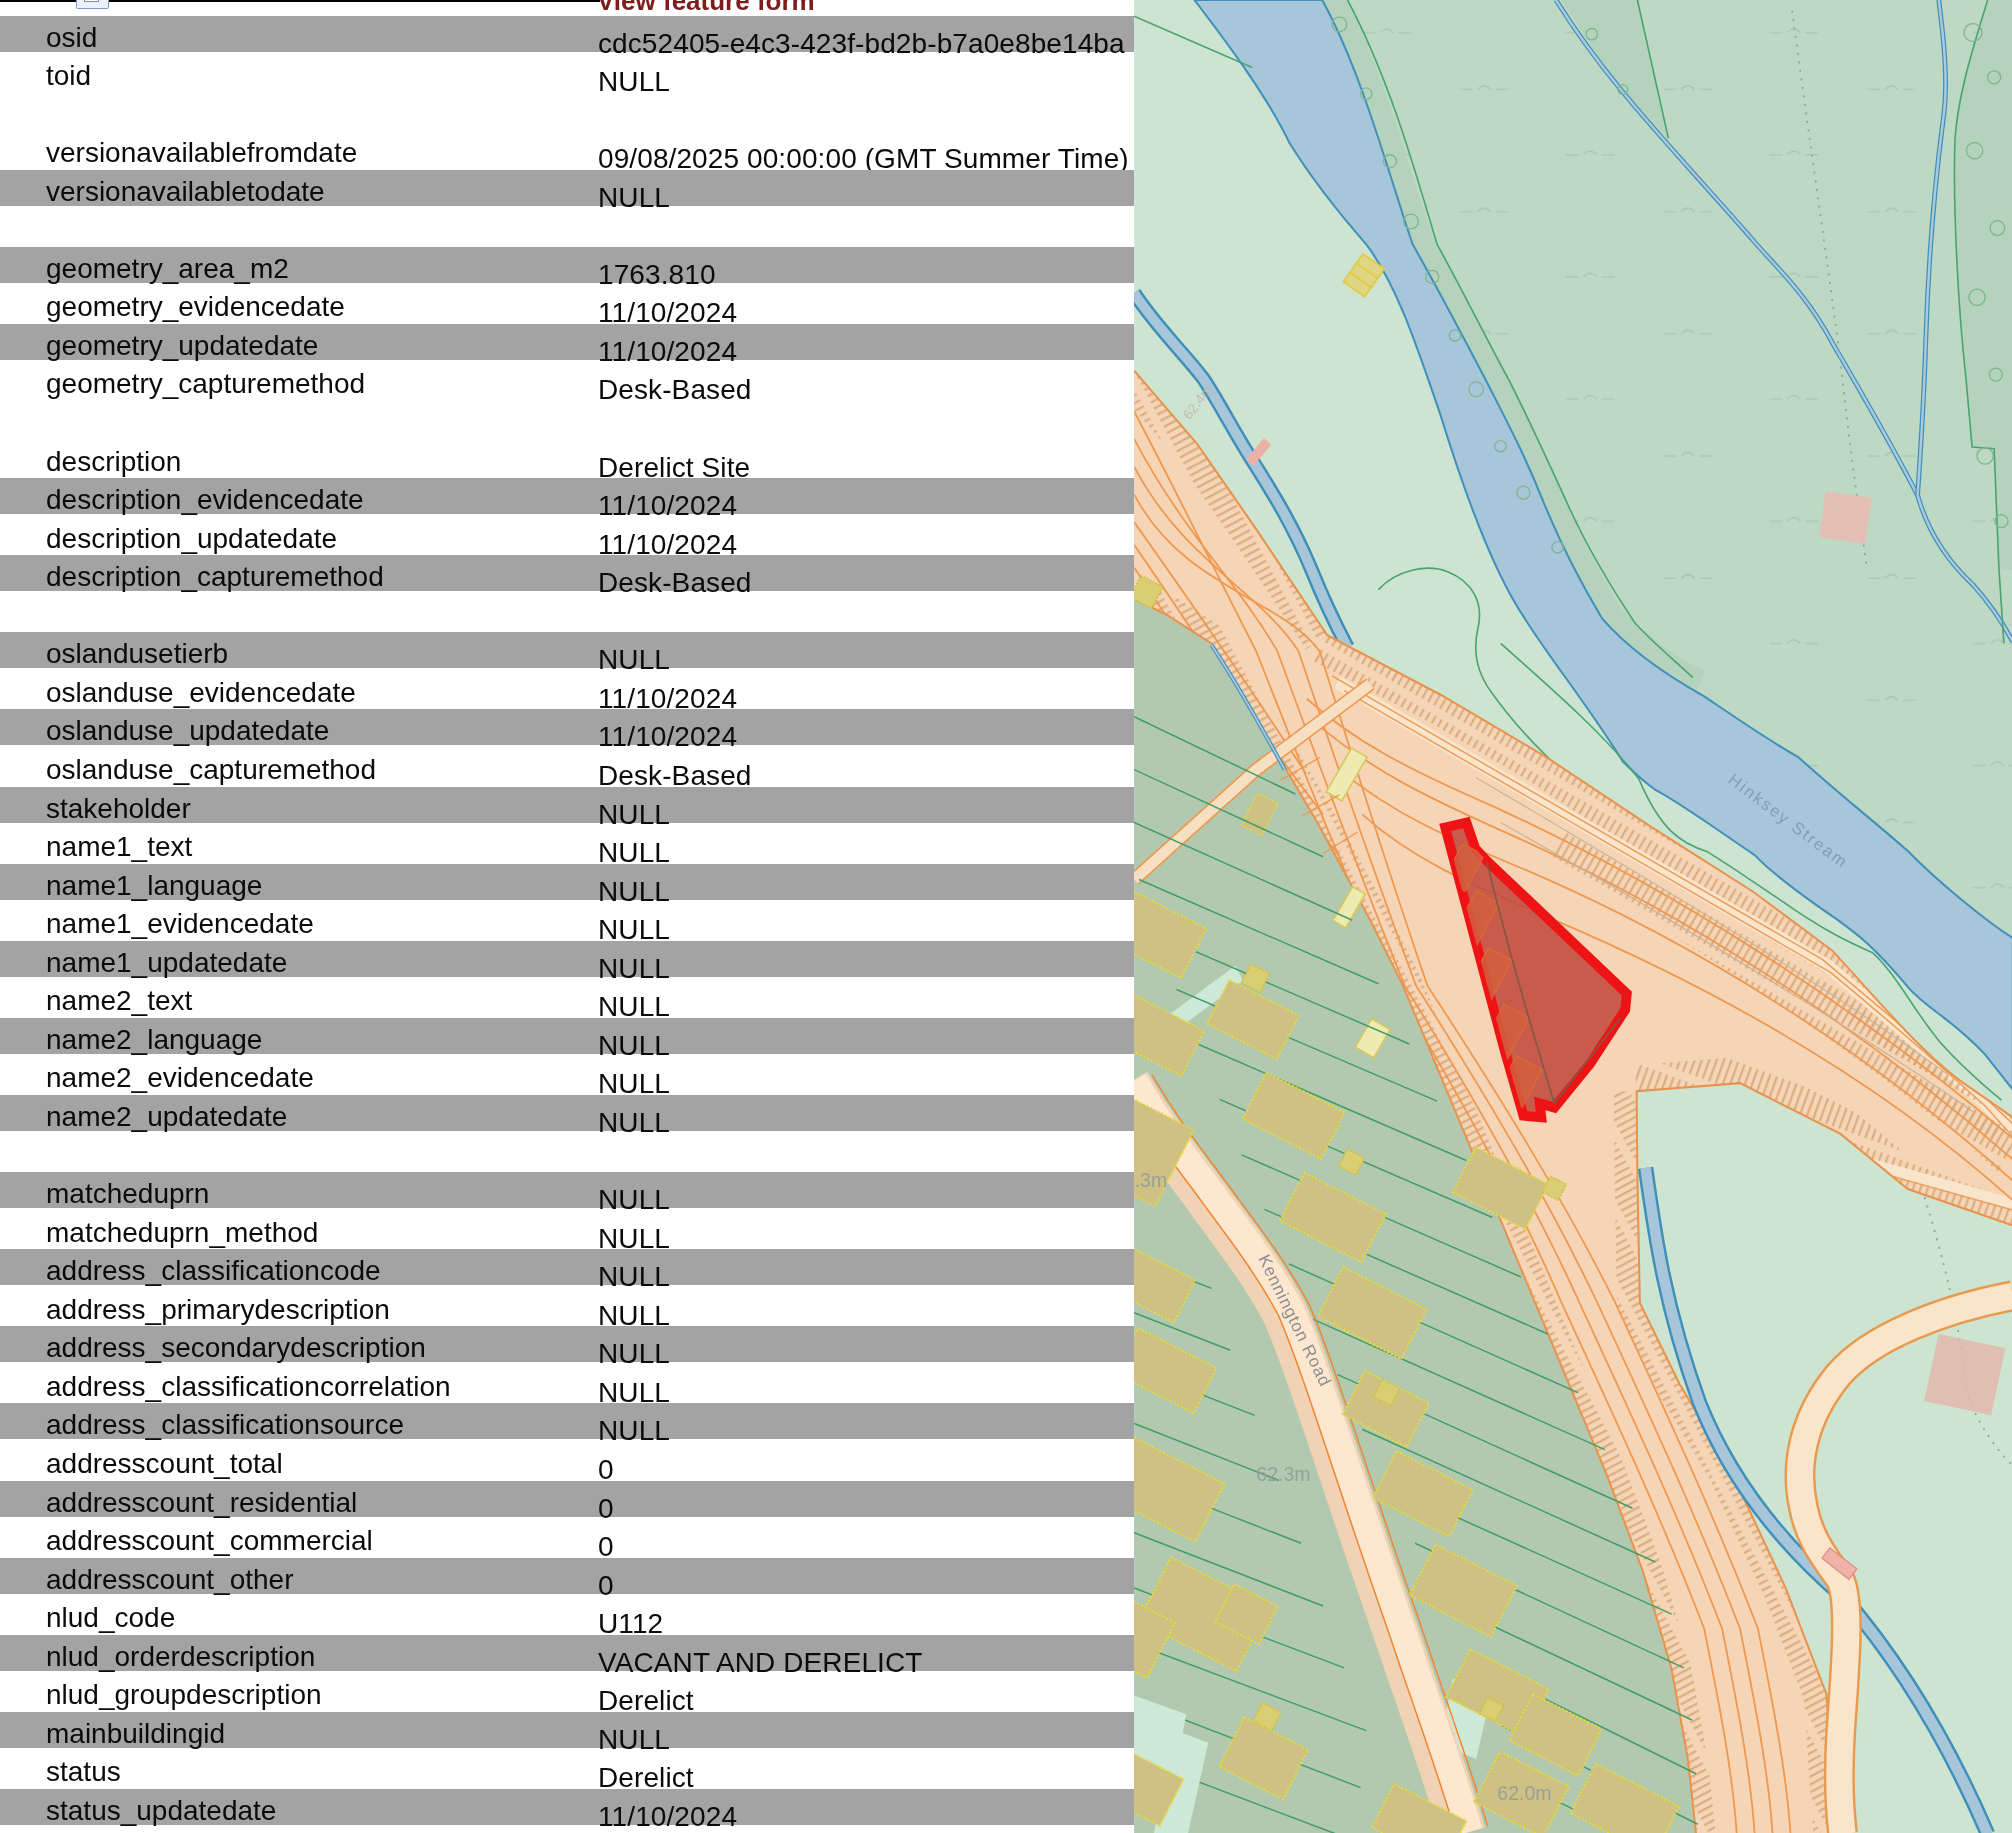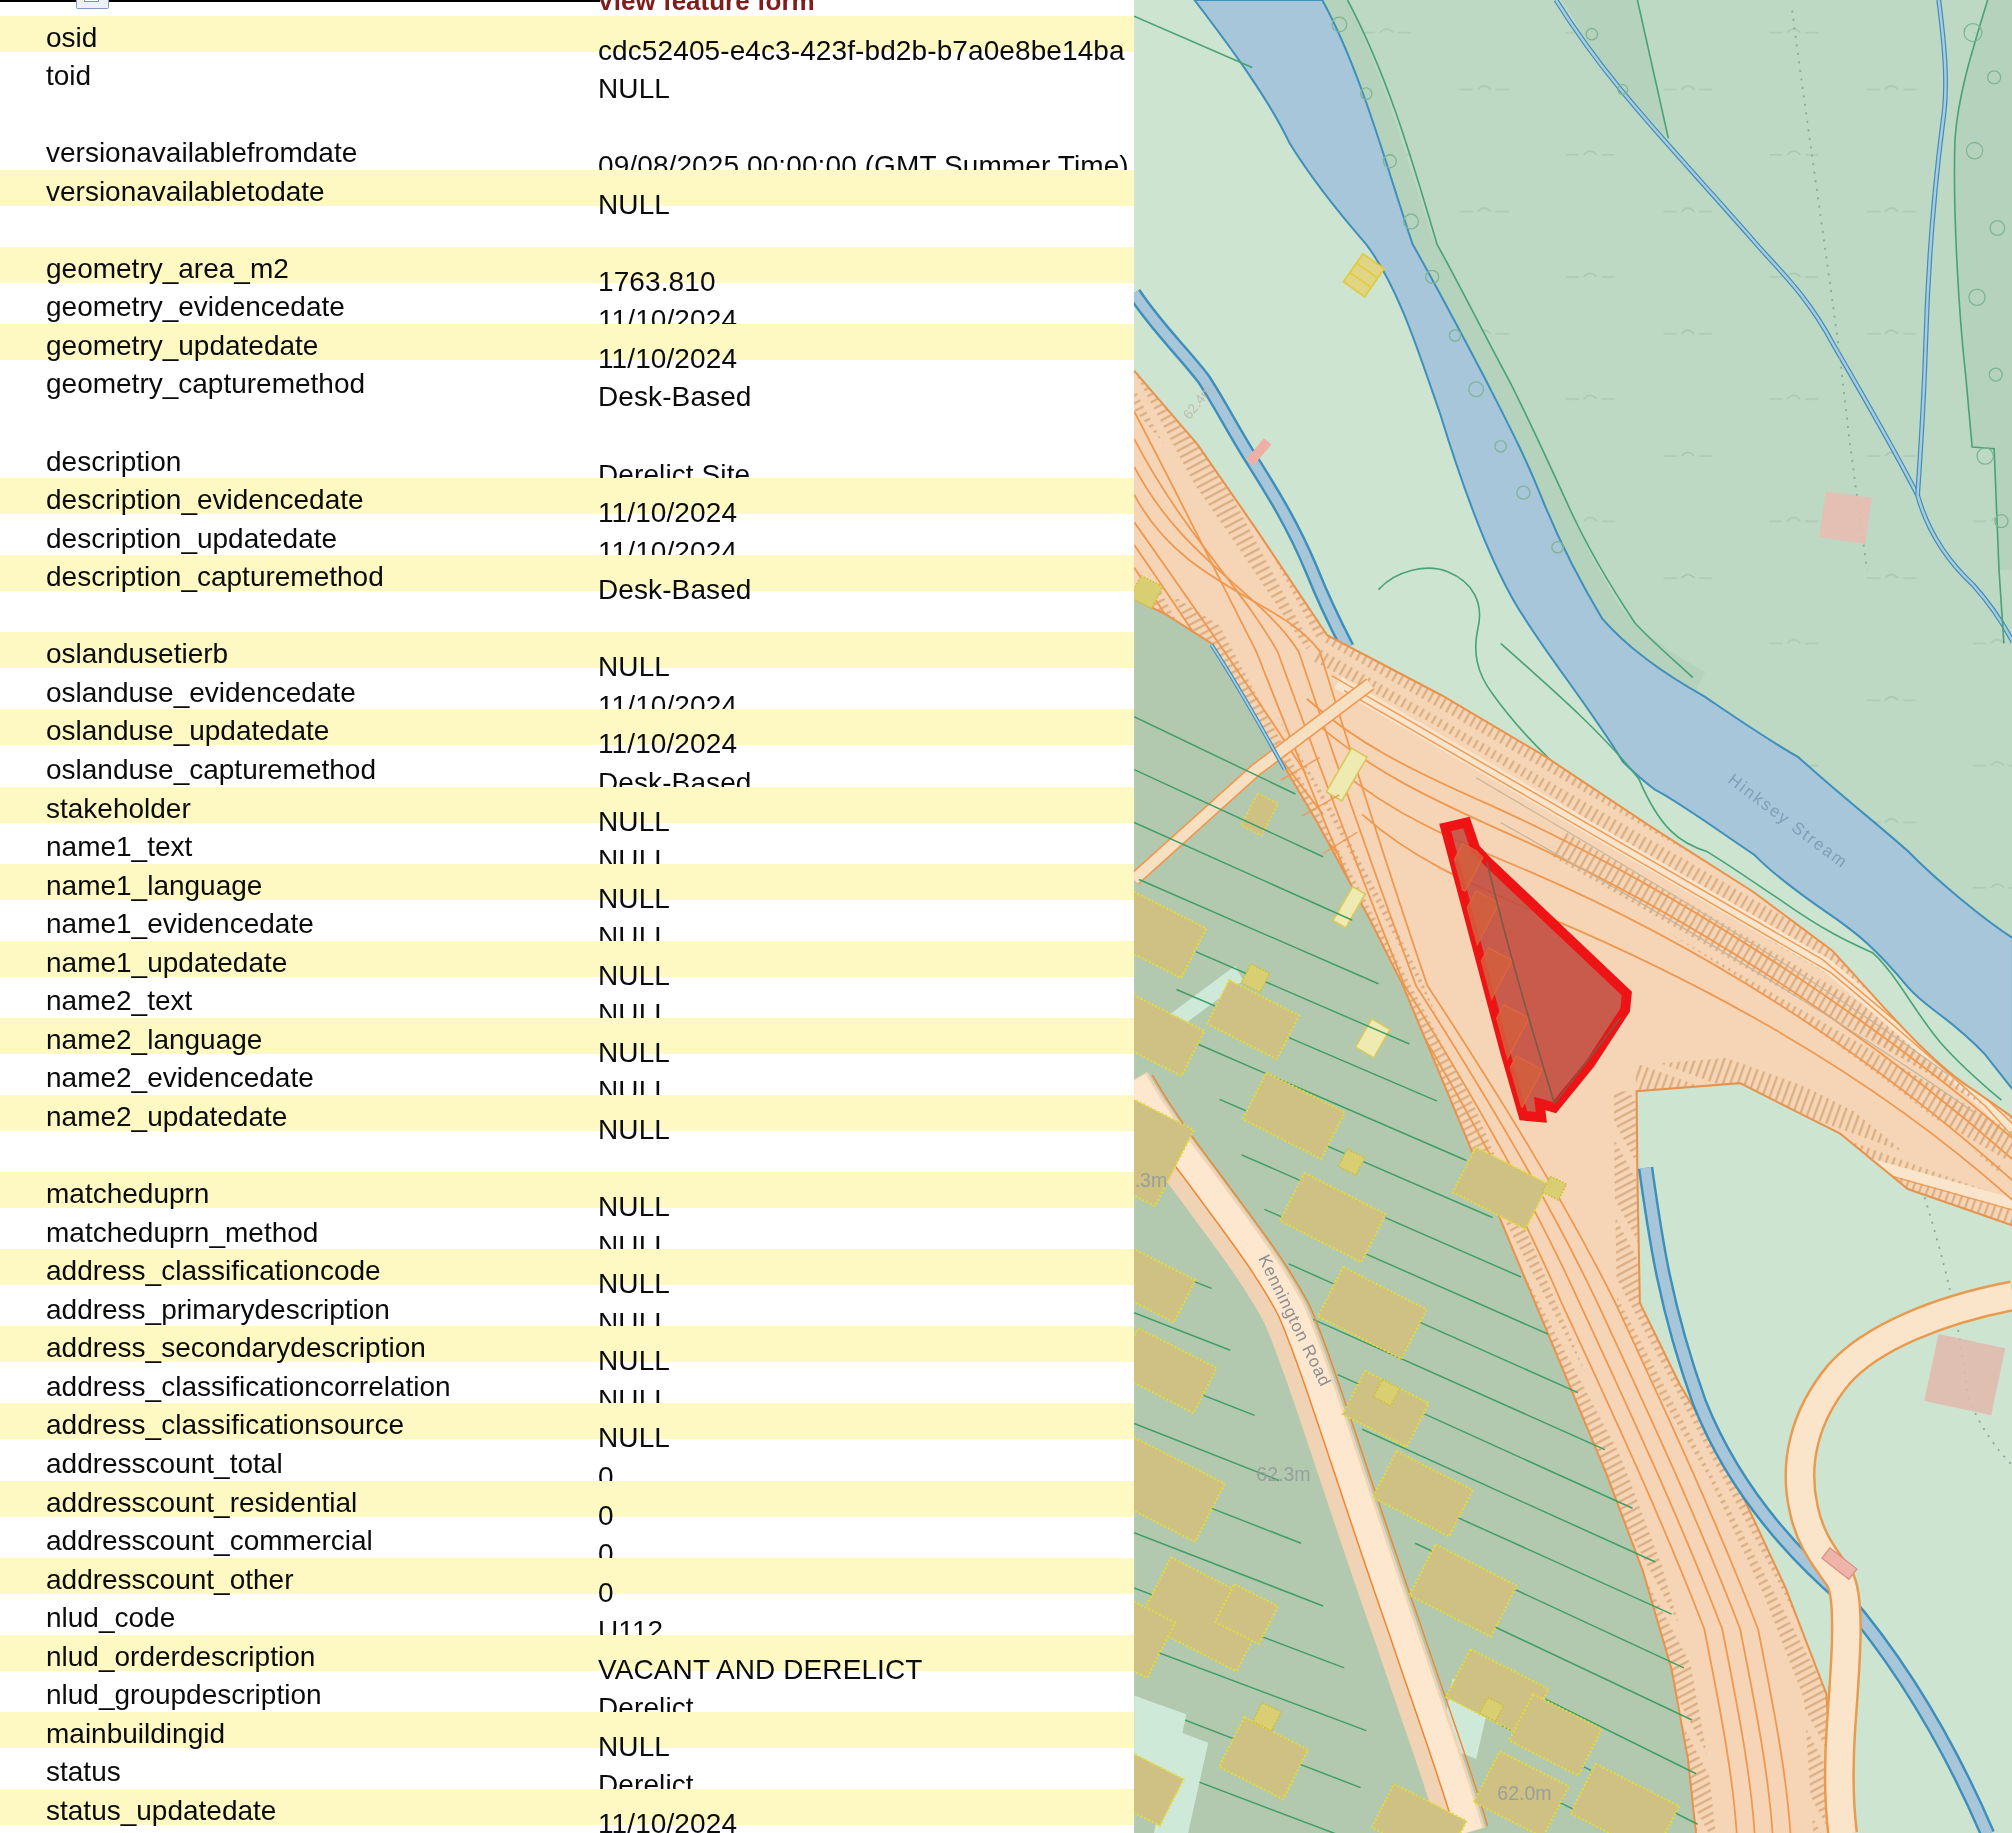--- a/index.html
+++ b/index.html
@@ -1,20 +1,20 @@
 <!DOCTYPE html>
 <html style="font-size:13px"><head><meta charset="utf-8"><title>v</title><style>
 *{margin:0;padding:0;box-sizing:border-box}
 html,body{width:2013px;height:1834px;overflow:hidden}
 body{position:relative;font-family:"Liberation Sans",sans-serif;background:#fff}
 #panel{position:absolute;left:0;top:0;width:1134px;height:1834px;background:#fff;overflow:hidden}
 .row{position:absolute;left:0;width:1134px;height:36px;line-height:36px;color:#0b0b0b;white-space:nowrap}
-.row.g{background:#fef9c3}
+.row.g{background:#a3a3a3}
 .k{position:absolute;left:46px;top:4.1px;font-size:28px}
-.v{position:absolute;left:598px;top:17px;font-size:28px;letter-spacing:0.1px}
+.v{position:absolute;left:598px;top:10px;font-size:28px;letter-spacing:0.1px}
 #topline{position:absolute;left:0;top:0;width:600px;height:2px;background:#000}
 #hdrtxt{position:absolute;left:597px;top:0;width:342px;height:11.4px;overflow:hidden;color:#7f1d1d}
 #hdrtxt span{position:absolute;left:0;top:-14px;font-size:26px;font-weight:bold}
 #hicon{position:absolute;left:76px;top:-4.9px;width:33px;height:14px;background:#eef2f7;border:1.6px solid #7a9cc6;border-radius:1.6px}
 #hicon:after{content:"";position:absolute;left:7.3px;top:-1.6px;width:13px;height:6.5px;background:#fff;border:1.6px solid #6f94c0;border-top:none}
 #map{position:absolute;left:1134px;top:0;width:879px;height:1834px}
 </style></head><body>
 <div id="panel">
 <div class="row g" style="top:15.5px">
       <span class="k">osid</span>

